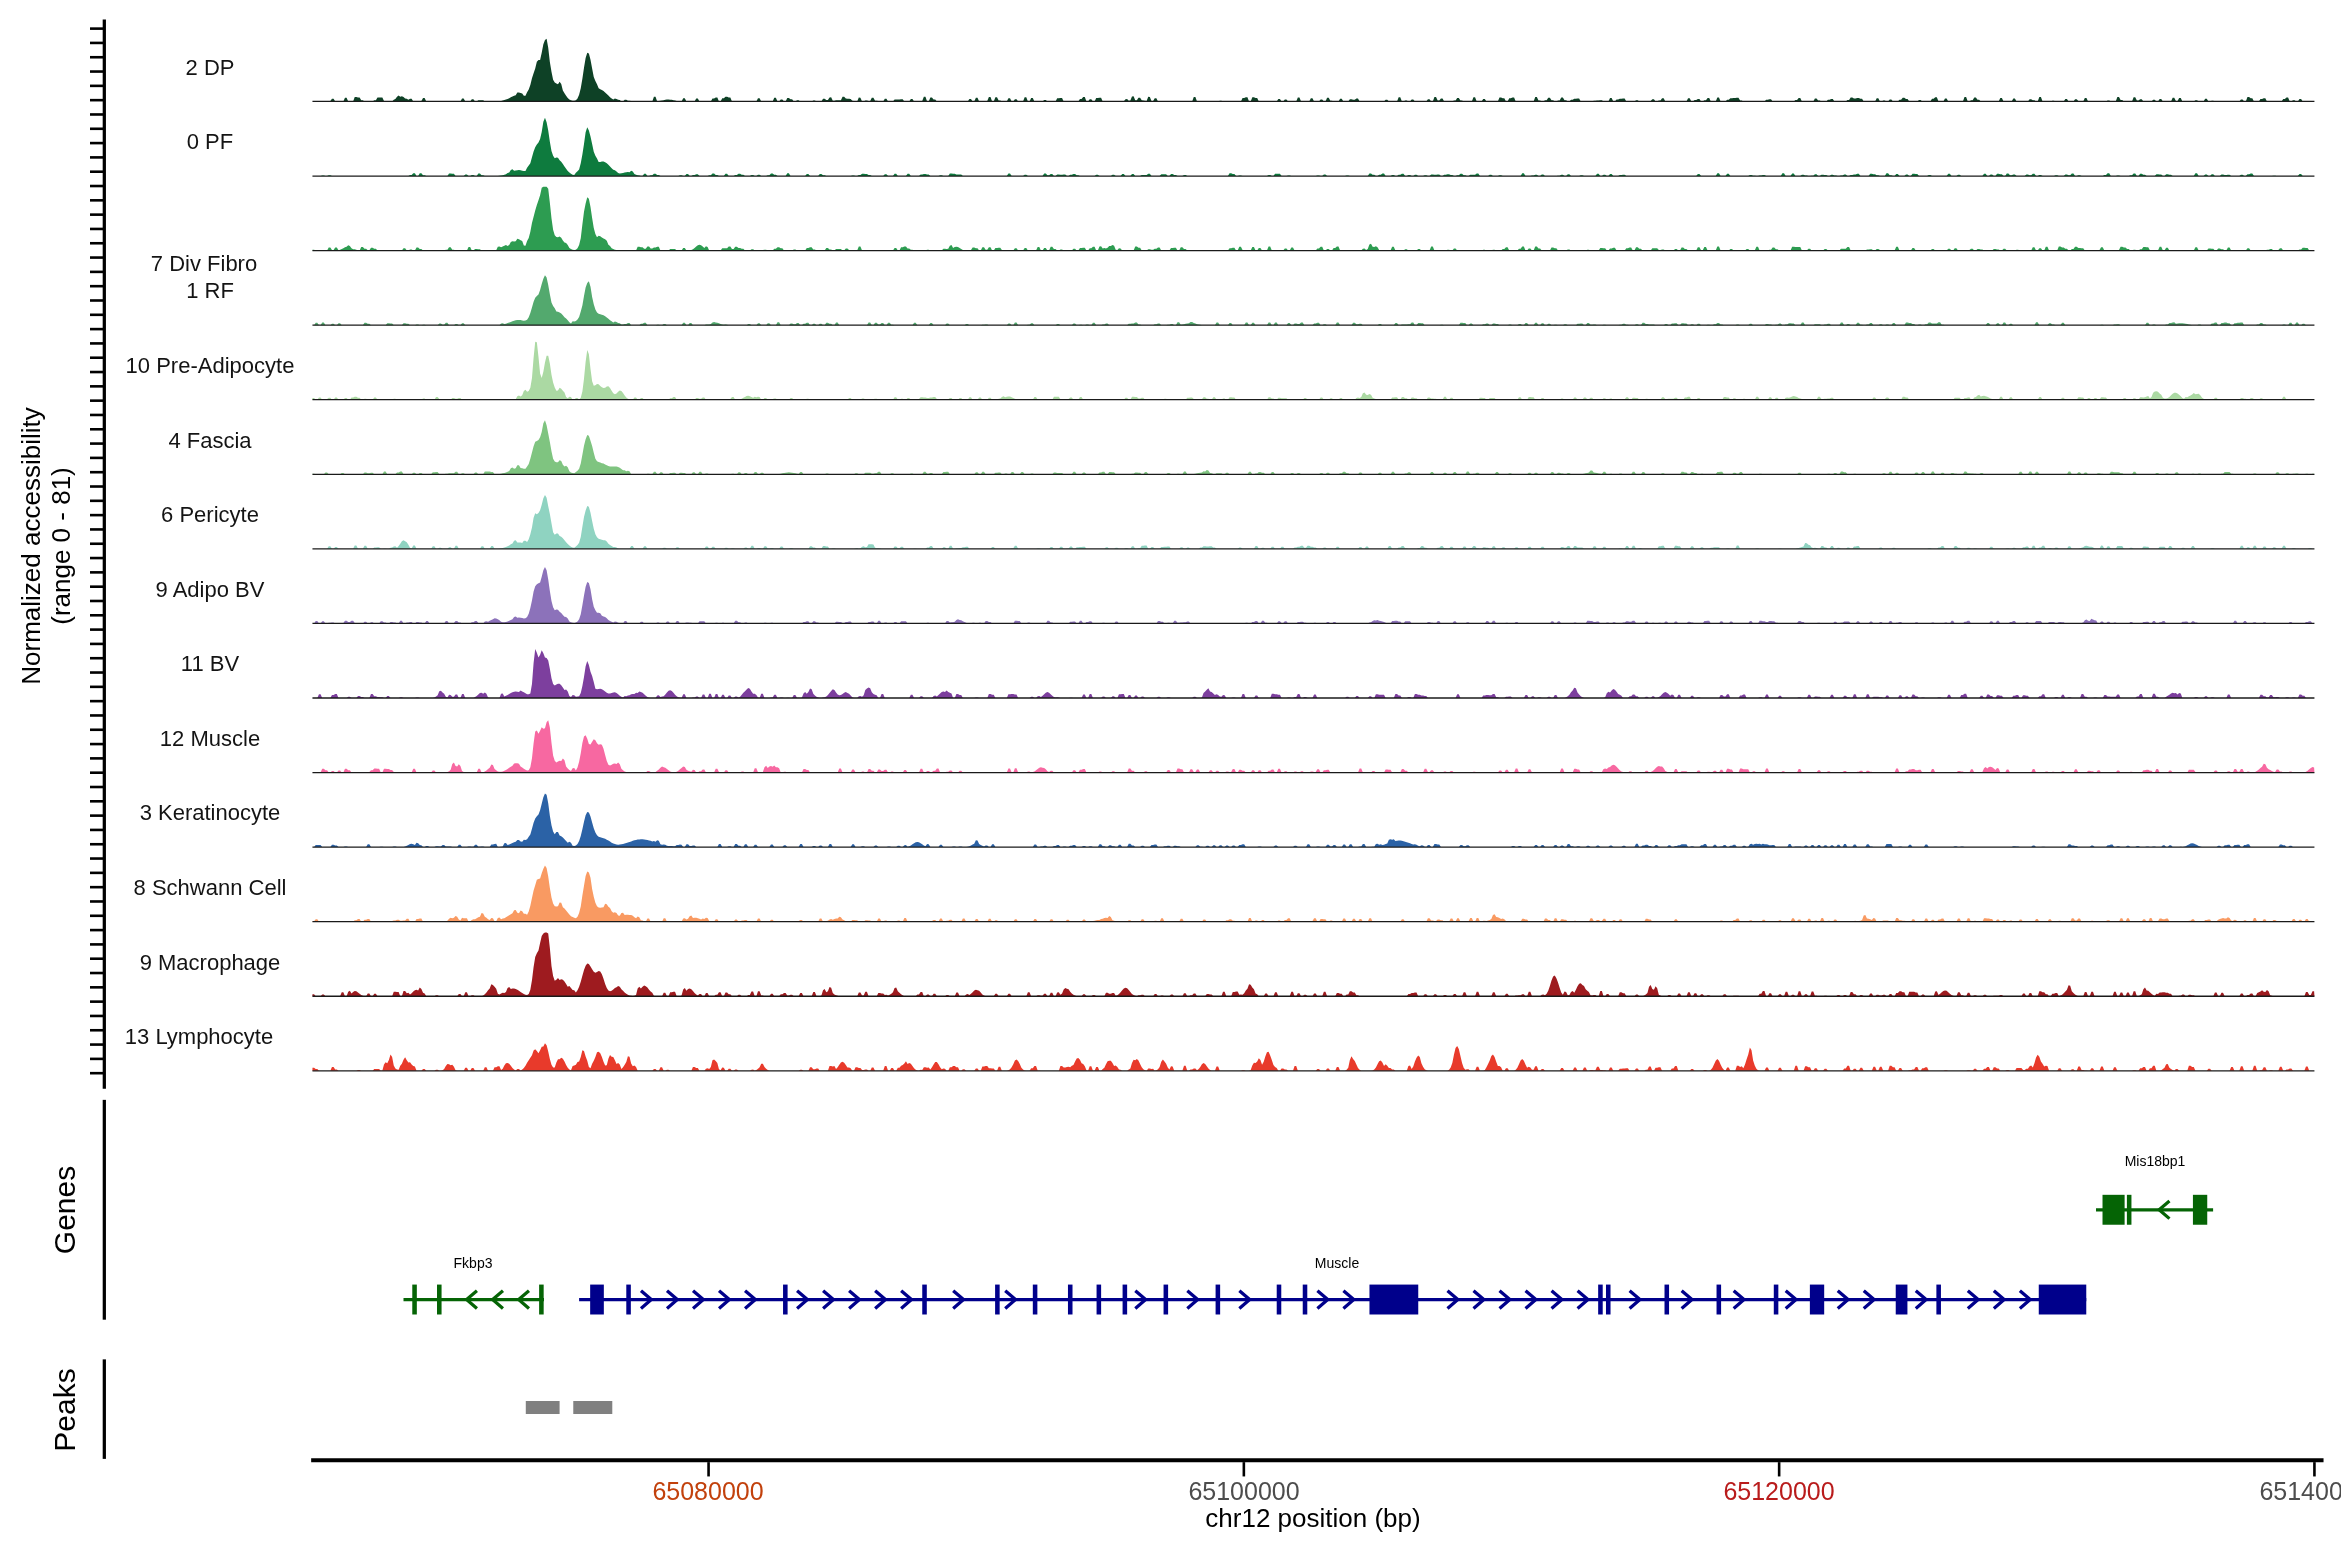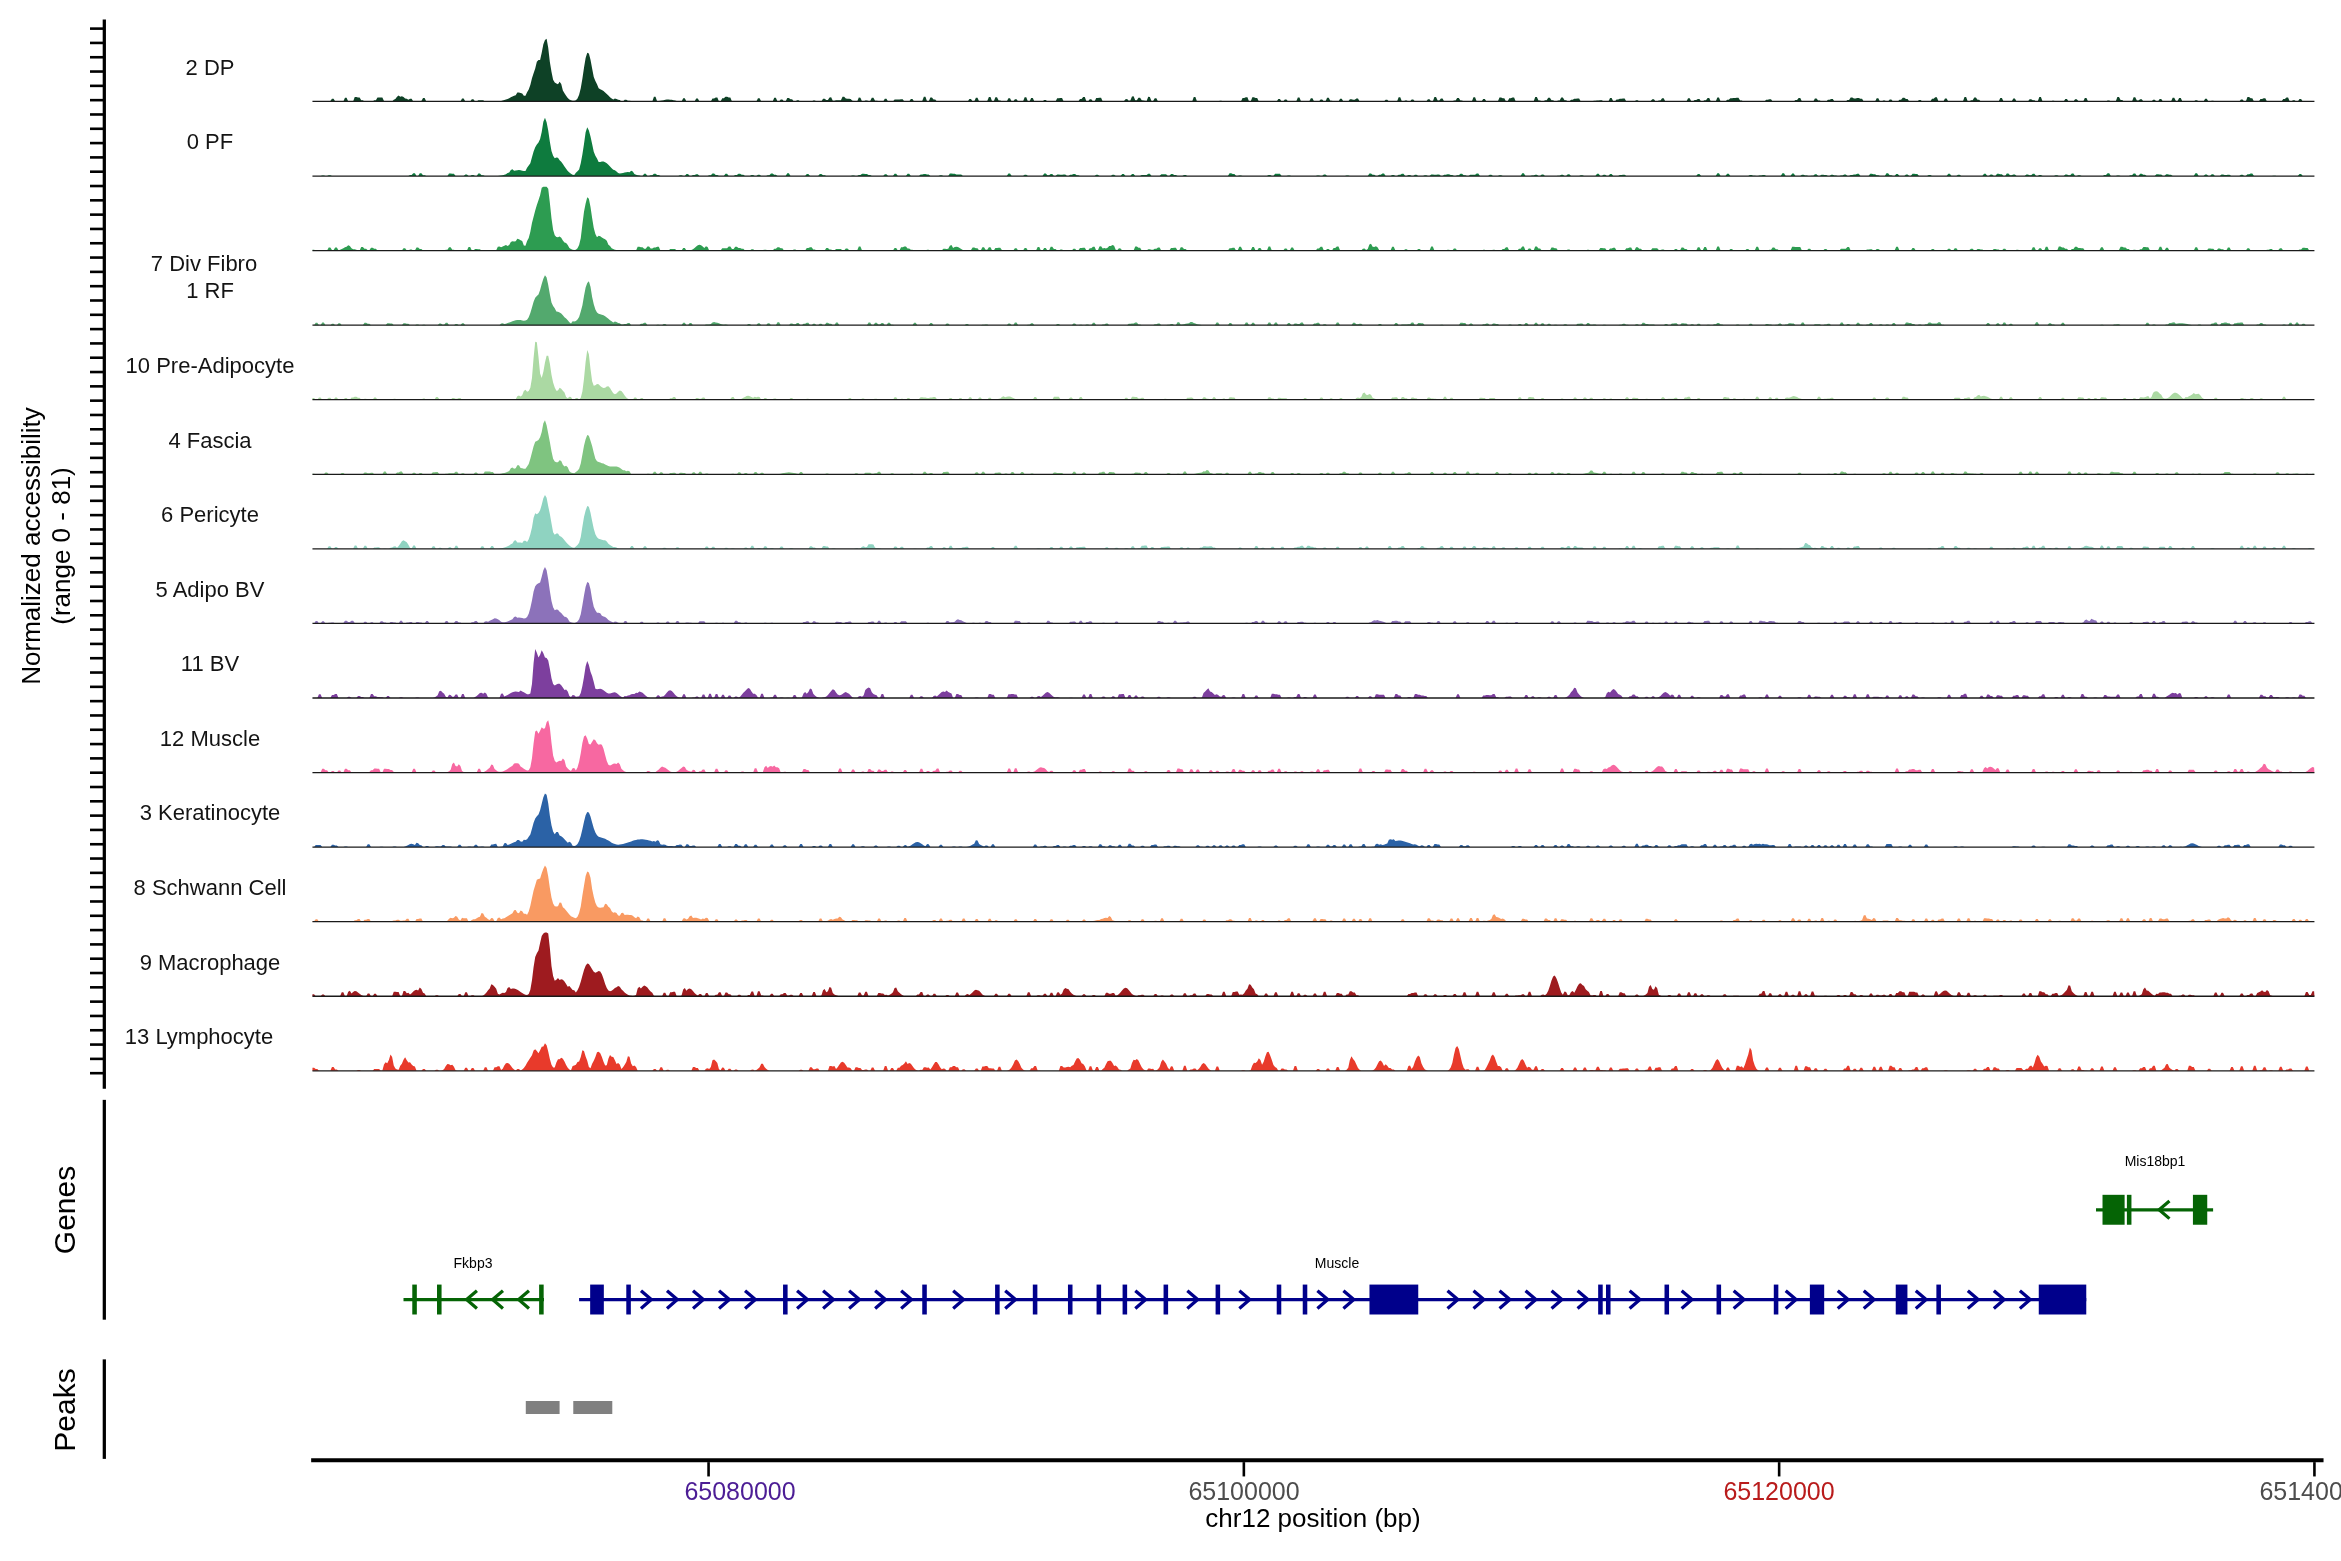--- a/index.html
+++ b/index.html
@@ -209,28 +209,28 @@
 <div class="lbl" id="x-title" style="left:1313px;top:1518px">chr12 position (bp)</div>
 
 <div id="labels">
     <div class="lbl track-lbl" style="left: 210px; top: 68px;">2 DP</div>
     <div class="lbl track-lbl" style="left: 210px; top: 142px;">0 PF</div>
     <div class="lbl track-lbl" style="left: 204px; top: 217px; margin-top: 47px;">7 Div Fibro</div>
     <div class="lbl track-lbl" style="left: 210px; top: 291px;">1 RF</div>
     <div class="lbl track-lbl" style="left: 210px; top: 366px;">10 Pre-Adipocyte</div>
     <div class="lbl track-lbl" style="left: 210px; top: 441px;">4 Fascia</div>
     <div class="lbl track-lbl" style="left: 210px; top: 515px;">6 Pericyte</div>
-    <div class="lbl track-lbl" style="left: 210px; top: 590px;">5 Adipo BV</div>
+    <div class="lbl track-lbl" style="left: 210px; top: 590px;">9 Adipo BV</div>
     <div class="lbl track-lbl" style="left: 210px; top: 664px;">11 BV</div>
     <div class="lbl track-lbl" style="left: 210px; top: 739px;">12 Muscle</div>
     <div class="lbl track-lbl" style="left: 210px; top: 813px;">3 Keratinocyte</div>
     <div class="lbl track-lbl" style="left: 210px; top: 888px;">8 Schwann Cell</div>
     <div class="lbl track-lbl" style="left: 210px; top: 963px;">9 Macrophage</div>
     <div class="lbl track-lbl" style="left: 199px; top: 1037px;">13 Lymphocyte</div>
     <div class="lbl gene-lbl" style="left: 473px; top: 1263px;">Fkbp3</div>
     <div class="lbl gene-lbl" style="left: 1337px; top: 1263px;">Muscle</div>
     <div class="lbl gene-lbl" style="left: 2155px; top: 1161px;">Mis18bp1</div>
-    <div class="lbl xtick-lbl" style="left: 708px; top: 1491px; color: #4c1d95; margin-left: 32px;">65080000</div>
+    <div class="lbl xtick-lbl" style="left: 708px; top: 1491px; color: #c2410c;">65080000</div>
     <div class="lbl xtick-lbl" style="left: 1244px; top: 1491px; color: rgb(77, 77, 77);">65100000</div>
     <div class="lbl xtick-lbl" style="left: 1779px; top: 1491px; color: #b91c1c;">65120000</div>
     <div class="lbl xtick-lbl" style="left: 2315px; top: 1491px; color: rgb(77, 77, 77);">65140000</div>
   </div>
 
 
 </body></html>

